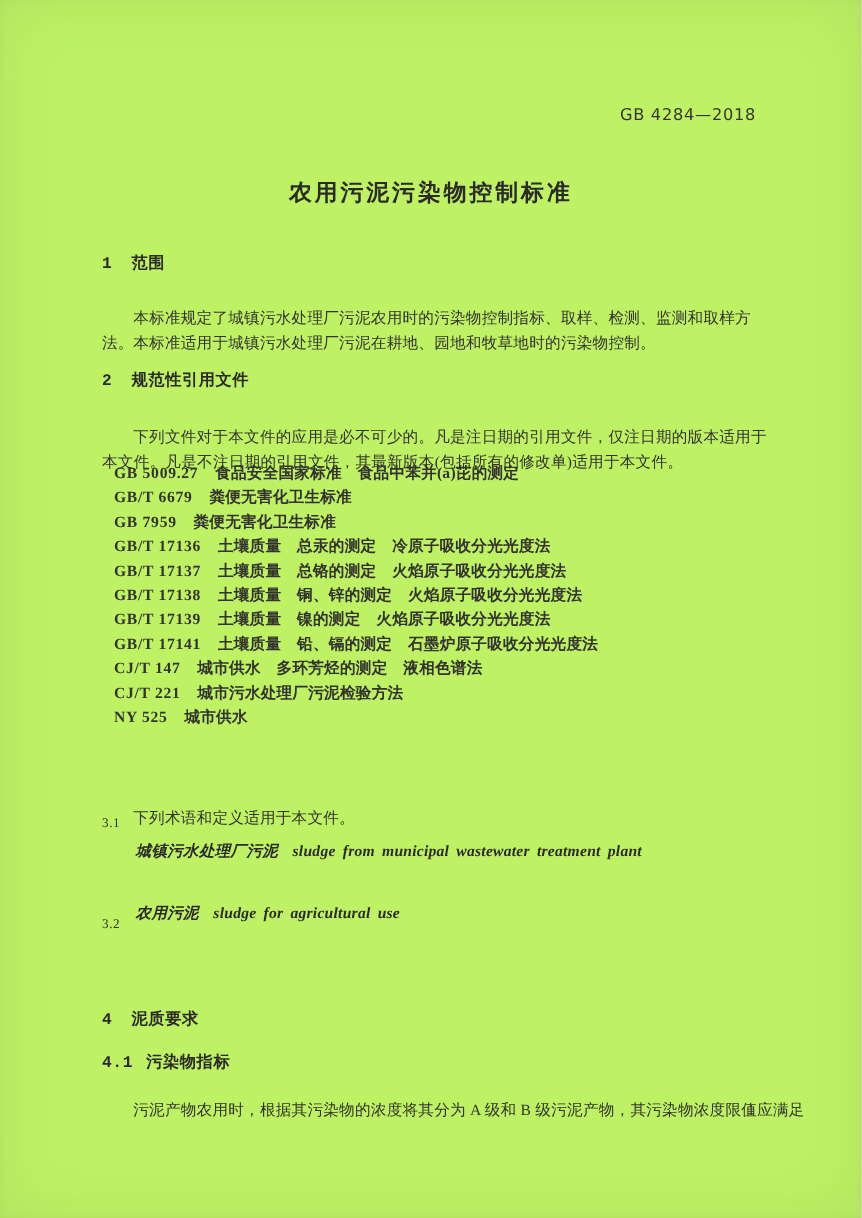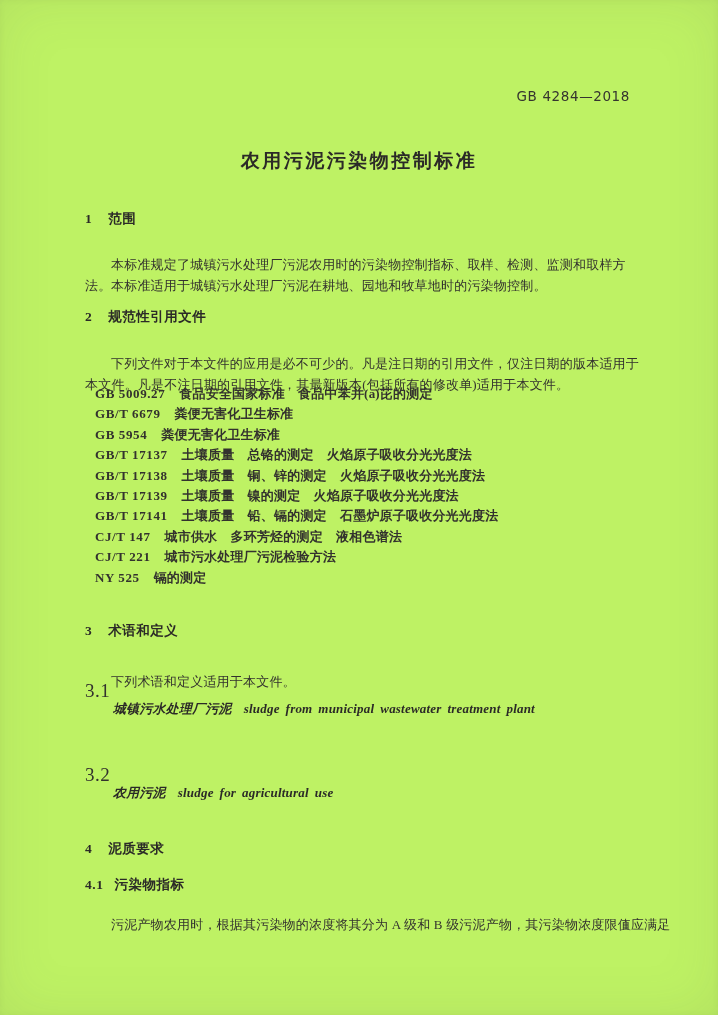--- a/index.html
+++ b/index.html
@@ -20,21 +20,21 @@
     font-family:"DejaVu Sans","Liberation Sans",sans-serif;
     font-size:13.5px;letter-spacing:0.6px;color:#35342f;
   }
   .doc-title{
     top:148px;left:0;width:718px;
     text-align:center;
     font-family:"DejaVu Sans","Liberation Sans",sans-serif;
     font-weight:bold;font-size:19px;letter-spacing:2.5px;color:#2b2a27;
   }
   .sec-heading{
-    font-family:Liberation Serif, serif;
+    font-family:Liberation Mono, monospace;
     font-weight:bold;font-size:13.5px;color:#2b2a27;letter-spacing:0.5px;
     left:85px;width:556px;
   }
   .sec-heading .sec-num{display:inline-block;margin-right:16px;}
   .sec-heading .sub-num{display:inline-block;margin-right:11px;}
   .para{
     left:85px;width:556px;
     font-size:13px;line-height:21px;letter-spacing:0.2px;
     color:#33322e;
   }
@@ -42,29 +42,29 @@
   .nowrap{white-space:nowrap;}
   .h1{top:210px;} .s1p1{top:241px;} .s1p2{top:262px;}
   .h2{top:308px;} .s2intro{top:340px;}
   .refs{
     top:384px;left:95px;width:536px;
     font-size:13px;line-height:20.4px;letter-spacing:0.2px;color:#33322e;
     list-style:none;margin:0;padding:0;font-weight:bold;
   }
   .refs .ref-code{display:inline-block;margin-right:14px;letter-spacing:0.6px;}
   .h3{top:622px;} .s3intro{top:658px;}
-  .term-num{top:auto;left:85px;font-size:19px;color:#33322e;letter-spacing:0.5px;}
+  .term-num{top:auto;left:85px;font-size:11px;color:#33322e;letter-spacing:0.5px;}
   .t1num{top:680px;} .t2num{top:764px;}
   .term-line{
     left:113px;width:528px;
     font-weight:bold;font-size:12.8px;letter-spacing:0.4px;color:#2b2a27;
     font-family:"DejaVu Sans","Liberation Sans",sans-serif;
     font-style:italic;
   }
-  .t1term{top:701px;} .t2term{top:785px;}
+  .t1term{top:701px;} .t2term{top:753px;}
   .term-line .term-en{
     font-family:"Liberation Serif","DejaVu Serif",serif;
     margin-left:12px;word-spacing:2.5px;letter-spacing:0.2px;font-size:13px;
   }
   .t1def{top:722px;} .t2def{top:806px;}
   .h4{top:840px;} .h41{top:876px;}
   .s4p{top:901px;}
   .page-num{
     top:918px;left:85px;width:545px;
     text-align:right;font-size:12.5px;color:#3a3935;letter-spacing:1px;
@@ -86,33 +86,31 @@
   <p class="blk para indent s1p1">本标准规定了城镇污水处理厂污泥农用时的污染物控制指标、取样、检测、监测和取样方法。</p>
 
   <div class="blk sec-heading h2">
     <span class="sec-num">2</span><span>规范性引用文件</span>
   </div>
   <p class="blk para indent s2intro">下列文件对于本文件的应用是必不可少的。凡是注日期的引用文件，仅注日期的版本适用于本文件。凡是不注日期的引用文件，其最新版本(包括所有的修改单)适用于本文件。</p>
 
   <ul class="blk refs">
     <li><span class="ref-code">GB 5009.27</span><span>食品安全国家标准　食品中苯并(a)芘的测定</span></li>
     <li><span class="ref-code">GB/T 6679</span><span>粪便无害化卫生标准</span></li>
-    <li><span class="ref-code">GB 5954</span><span>粪便无害化卫生标准</span></li>
+    <li><span class="ref-code">GB 7959</span><span>粪便无害化卫生标准</span></li>
+    <li><span class="ref-code">GB/T 17136</span><span>土壤质量　总汞的测定　冷原子吸收分光光度法</span></li>
     <li><span class="ref-code">GB/T 17137</span><span>土壤质量　总铬的测定　火焰原子吸收分光光度法</span></li>
     <li><span class="ref-code">GB/T 17138</span><span>土壤质量　铜、锌的测定　火焰原子吸收分光光度法</span></li>
     <li><span class="ref-code">GB/T 17139</span><span>土壤质量　镍的测定　火焰原子吸收分光光度法</span></li>
     <li><span class="ref-code">GB/T 17141</span><span>土壤质量　铅、镉的测定　石墨炉原子吸收分光光度法</span></li>
     <li><span class="ref-code">CJ/T 147</span><span>城市供水　多环芳烃的测定　液相色谱法</span></li>
     <li><span class="ref-code">CJ/T 221</span><span>城市污水处理厂污泥检验方法</span></li>
-    <li><span class="ref-code">NY 525</span><span>镉的测定</span></li>
+    <li><span class="ref-code">NY 525</span><span>城市供水</span></li>
   </ul>
 
-  <div class="blk sec-heading h3">
-    <span class="sec-num">3</span><span>术语和定义</span>
-  </div>
   <p class="blk para indent s3intro">下列术语和定义适用于本文件。</p>
 
   <div class="blk term-num t1num">3.1</div>
   <div class="blk term-line t1term">
     <span>城镇污水处理厂污泥</span><span class="term-en">sludge from municipal wastewater treatment plant</span>
   </div>
 
   <div class="blk term-num t2num">3.2</div>
   <div class="blk term-line t2term">
     <span>农用污泥</span><span class="term-en">sludge for agricultural use</span>

